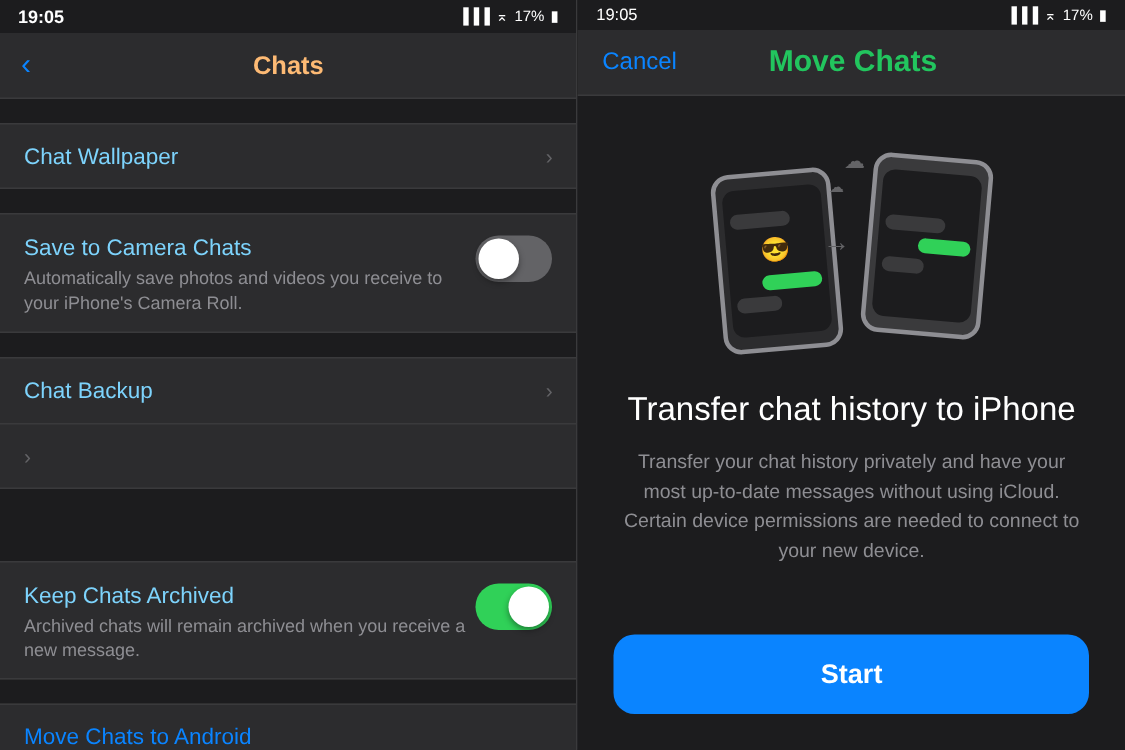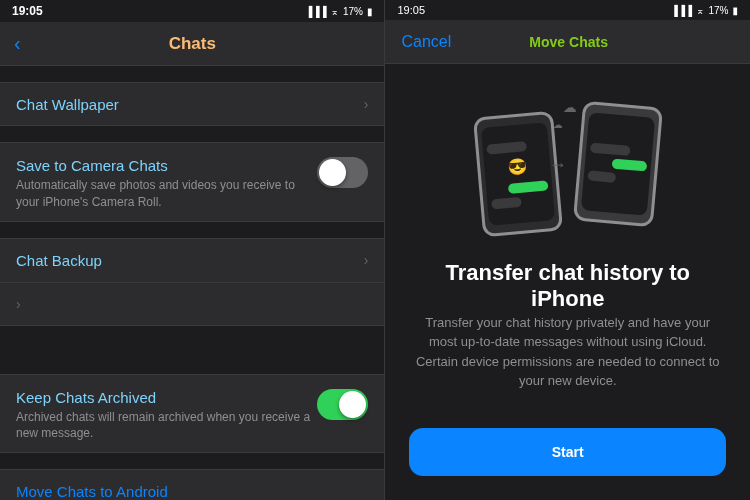--- a/index.html
+++ b/index.html
@@ -160,23 +160,23 @@
       background: #2c2c2e;
       min-height: 44px;
     }
 
     .right-header .cancel-btn {
       color: #0a84ff;
       font-size: 16px;
     }
 
     .right-header .panel-title {
-      font-size: 14px;
+      font-size: 20px;
       font-weight: 600;
-      color: #84cc16;
+      color: #22c55e;
     }
 
     .status-bar-right {
       display: flex;
       justify-content: space-between;
       align-items: center;
       padding: 4px 12px;
       font-size: 11px;
       color: #fff;
       background: #1c1c1e;
@@ -254,39 +254,40 @@
     .cloud-icon {
       position: absolute;
       font-size: 14px;
       color: #636366;
     }
     .cloud-1 { top: 5px; left: 95px; }
     .cloud-2 { top: 25px; left: 85px; }
 
     .transfer-title {
       font-size: 22px;
-      font-weight: 700;
+      font-weight: 400;
       color: #fff;
       text-align: center;
+      margin-bottom: 12px;
       line-height: 1.2;
     }
 
     .transfer-desc {
       font-size: 13px;
       color: #8e8e93;
       text-align: center;
       line-height: 1.5;
       margin-bottom: 24px;
     }
 
     .start-btn {
       width: 100%;
       background: #0a84ff;
       color: #fff;
-      font-size: 14px;
+      font-size: 18px;
       font-weight: 600;
       border: none;
       border-radius: 14px;
       padding: 16px;
       cursor: pointer;
       text-align: center;
       margin-top: auto;
     }
 
     

